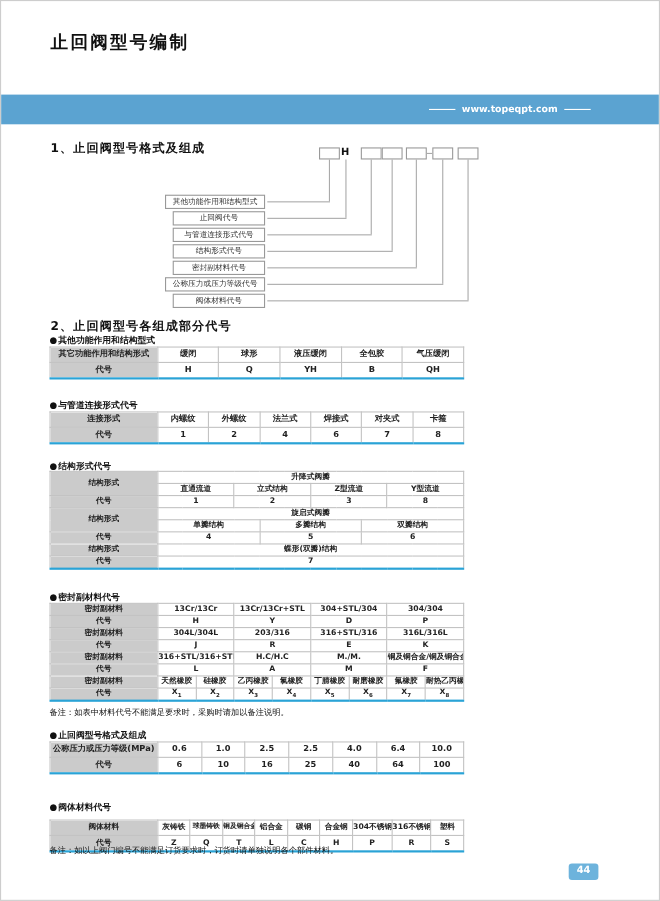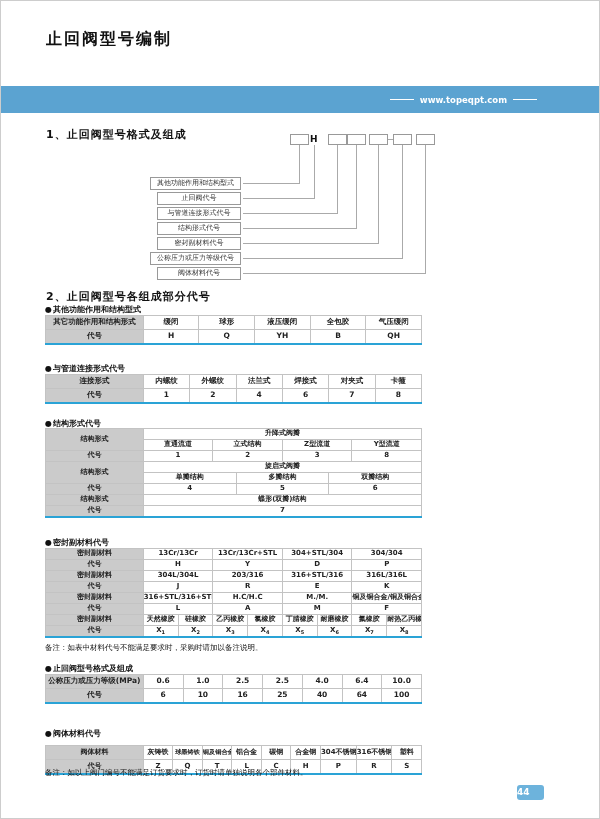--- a/index.html
+++ b/index.html
@@ -37,21 +37,21 @@
             font-size:7.5px;color:#222;font-weight:bold;}
   table.tbl td{border:1px solid #c3c3c3;text-align:center;padding:0;height:13px;line-height:1.1;
                overflow:hidden;white-space:nowrap;}
   table.tbl tr:last-child td{border-bottom:2px solid #2aa3d6;}
   table.tbl td.hd{background:#cbcbcb;}
   table.compact td{height:10px;font-size:7px;}
   td.small{font-size:6.2px;}
   sub{font-size:5px;}
   .note{position:absolute;left:44px;font-size:7.5px;color:#111;white-space:nowrap;}
   .page-num{position:absolute;left:516px;top:784px;width:27px;height:15px;background:#6db3dc;color:#fff;
-            font-size:9px;font-weight:bold;line-height:15px;border-radius:3px;}
+            font-size:9px;font-weight:bold;text-align:center;line-height:15px;border-radius:3px;}
 </style>
 </head>
 <body>
 
 <div class="page">
 
   <div class="page-title">止回阀型号编制</div>
 
   <div class="banner">
     <div class="banner-inner">

